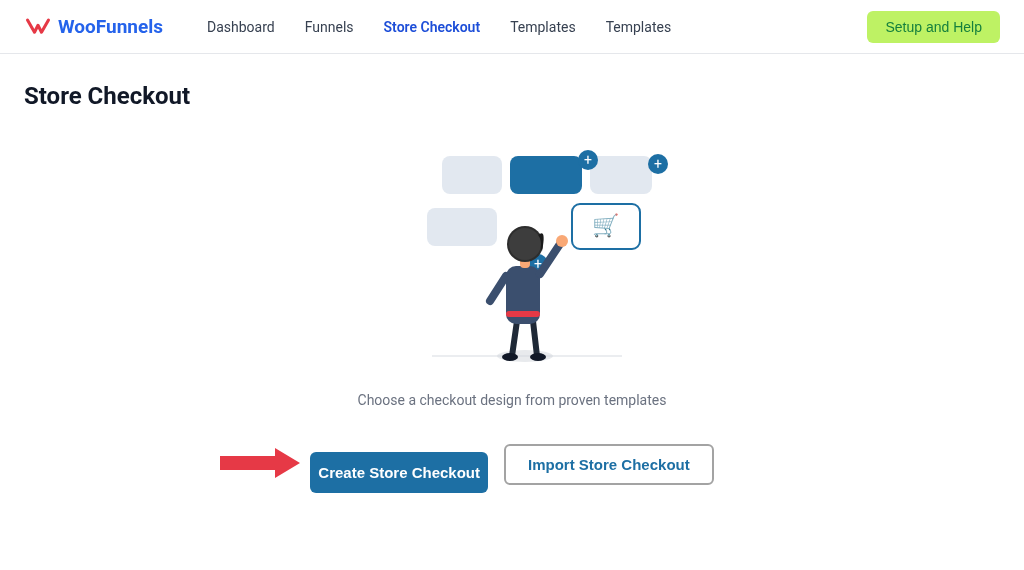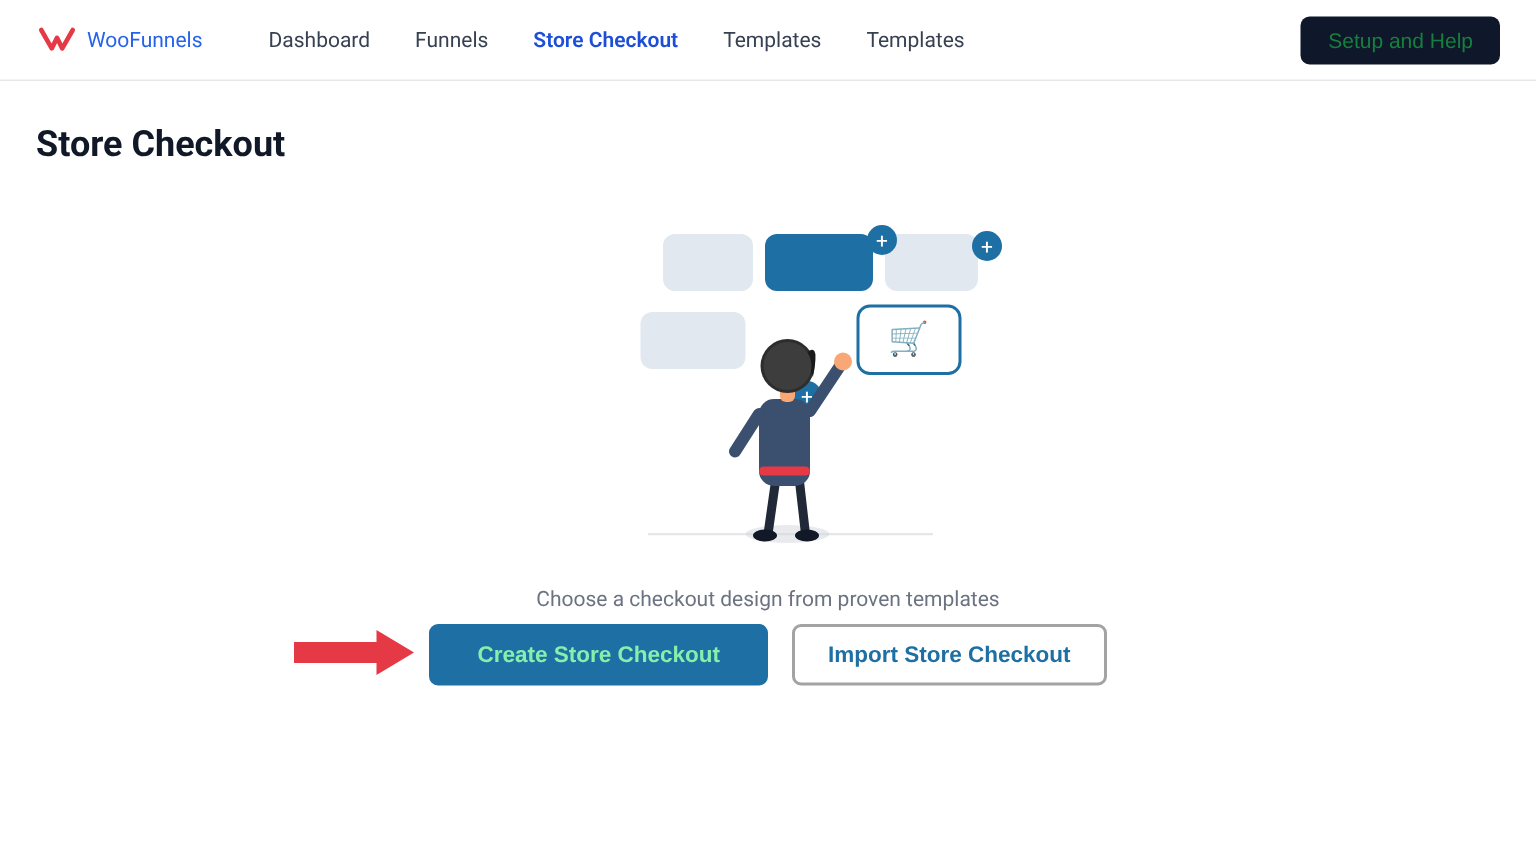--- a/index.html
+++ b/index.html
@@ -25,41 +25,41 @@
       align-items: center;
       gap: 6px;
       margin-right: 32px;
       text-decoration: none;
     }
     .logo-icon {
       width: 28px;
       height: 28px;
     }
     .logo-text {
-      font-size: 14px;
-      font-weight: 400;
+      font-size: 19px;
+      font-weight: 700;
       color: #1a1a1a;
     }
     .logo-text span { color: #2563eb; }
     .nav-links {
       display: flex;
       gap: 6px;
       flex: 1;
     }
     .nav-link {
       padding: 6px 12px;
       font-size: 14px;
       color: #374151;
       text-decoration: none;
       border-radius: 4px;
       cursor: pointer;
     }
     .nav-link.active { color: #1d4ed8; font-weight: 600; }
     .setup-btn {
-      background: #0f172a;
+      background: #bef264;
       color: #15803d;
       border: none;
       padding: 8px 18px;
       border-radius: 6px;
       font-size: 14px;
       font-weight: 500;
       cursor: pointer;
     }
 
     
@@ -93,39 +93,40 @@
       font-size: 18px;
       font-weight: 700;
       color: #111827;
       text-align: center;
       margin-bottom: 8px;
     }
     .desc-sub {
       font-size: 14px;
       color: #6b7280;
       text-align: center;
-      margin-bottom: 8px;
+      margin-bottom: 28px;
     }
 
     
     .cta-row {
       display: flex;
       align-items: center;
       gap: 16px;
       position: relative;
     }
     .btn-primary {
       background: #1d6fa4;
-      color: #86efac;
+      color: #ffffff;
       border: none;
-      padding: 12px 32px;
+      padding: 12px 8px;
       border-radius: 6px;
       font-size: 15px;
       font-weight: 600;
       cursor: pointer;
+      margin-top: 16px;
     }
     .btn-secondary {
       background: #fff;
       color: #1d6fa4;
       border: 2px solid #a3a3a3;
       padding: 10px 22px;
       border-radius: 6px;
       font-size: 15px;
       font-weight: 600;
       cursor: pointer;

